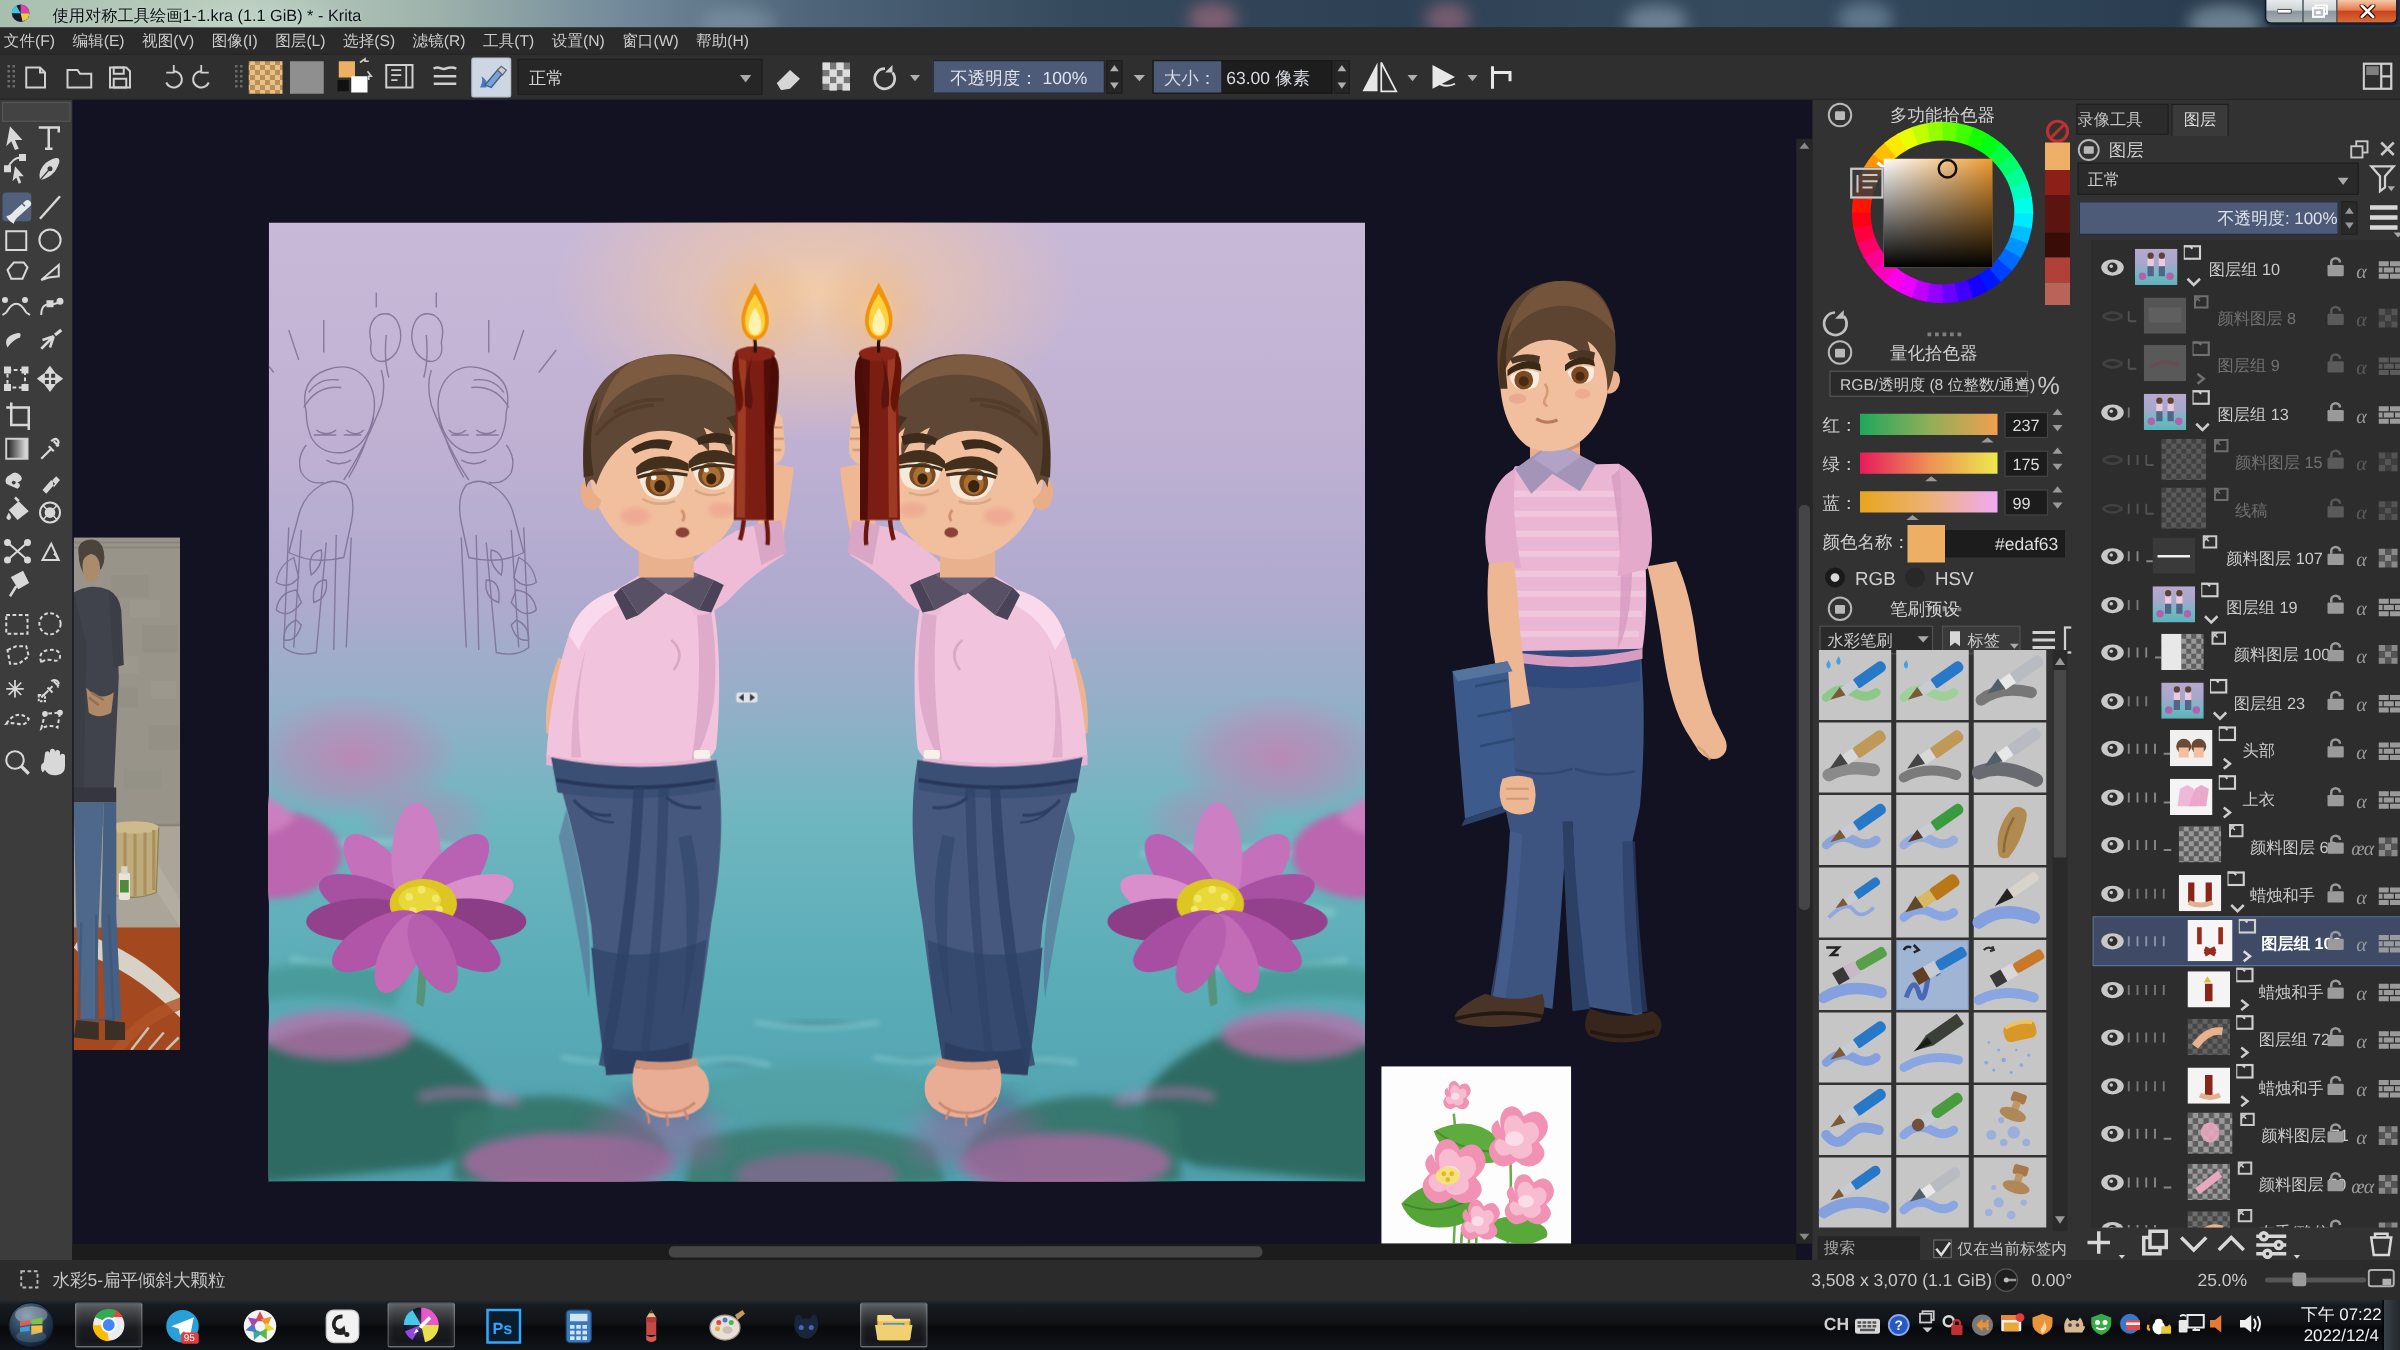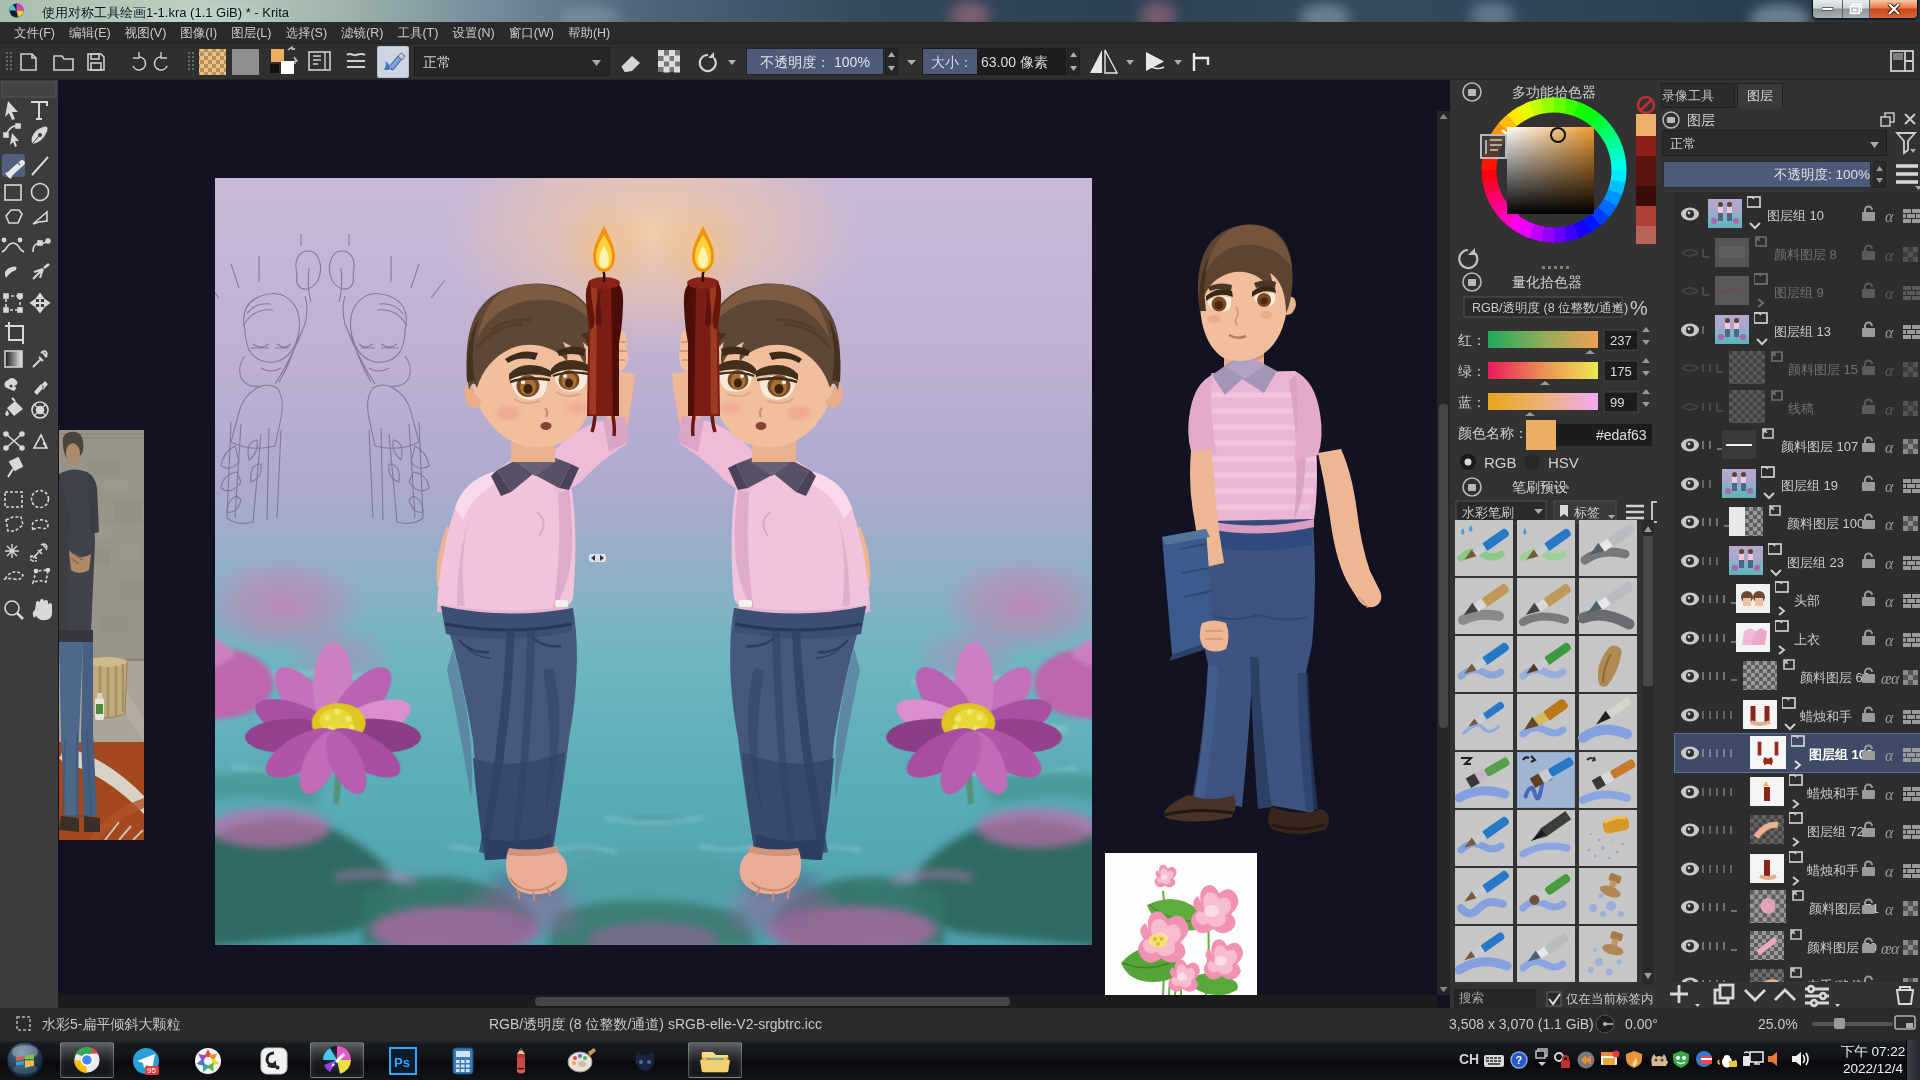--- a/index.html
+++ b/index.html
@@ -66,21 +66,21 @@
         </svg>
       </div>
   <div class="capb close" style="width:47px">
         <svg width="13" height="11">
           <path d="M2 1 L11 10 M11 1 L2 10" stroke="#3a1205" stroke-width="4" stroke-linecap="round"></path>
           <path d="M2 1 L11 10 M11 1 L2 10" stroke="#fff" stroke-width="2.2" stroke-linecap="round"></path>
         </svg>
       </div>
  </div>
 </div>
-<div id="menubar" class="abs"><span style="margin-left:14px">文件(F)</span><span>编辑(E)</span><span>视图(V)</span><span>图像(I)</span><span>图层(L)</span><span>选择(S)</span><span>滤镜(R)</span><span>工具(T)</span><span>设置(N)</span><span>窗口(W)</span><span>帮助(H)</span></div>
+<div id="menubar" class="abs"><span style="margin-left:3px">文件(F)</span><span>编辑(E)</span><span>视图(V)</span><span>图像(I)</span><span>图层(L)</span><span>选择(S)</span><span>滤镜(R)</span><span>工具(T)</span><span>设置(N)</span><span>窗口(W)</span><span>帮助(H)</span></div>
 <div id="toolbar" class="abs">
  <svg width="1920" height="36" style="position:absolute;left:0;top:0">
   <g fill="none" stroke="#cfcfcf" stroke-width="1.6">
 
    <g stroke="none" fill="#6a6a6a">
           <rect x="6" y="8" width="2" height="2"></rect>
           <rect x="10" y="8" width="2" height="2"></rect>
           <rect x="6" y="12" width="2" height="2"></rect>
           <rect x="10" y="12" width="2" height="2"></rect>
           <rect x="6" y="16" width="2" height="2"></rect>
@@ -1854,21 +1854,20 @@
     <path d="M240 8 h16 l-2 14 h-12 z M243 8 v-3 h10 v3 M240 8 h16" stroke-width="2"></path>
    </g>
   </svg>
  </div>
 </div>
 <div id="statusbar" class="abs">
  <svg width="16" height="16" style="position:absolute;left:16px;top:8px">
       <rect x="1" y="1" width="13" height="13" fill="none" stroke="#b8b8b8" stroke-width="1.5" stroke-dasharray="3 2"></rect>
     </svg>
  <span style="position:absolute;left:42px">水彩5-扁平倾斜大颗粒</span>
- <span style="position:absolute;left:489px">RGB/透明度 (8 位整数/通道)  sRGB-elle-V2-srgbtrc.icc</span>
  <span style="position:absolute;left:1449px">3,508 x 3,070 (1.1 GiB)</span>
  <svg width="22" height="22" style="position:absolute;left:1594px;top:5px">
       <circle cx="11" cy="11" r="9" fill="#1e1e1e" stroke="#555"></circle>
       <path d="M11 11 h8" stroke="#999" stroke-width="2"></path>
       <circle cx="11" cy="11" r="2" fill="#bbb"></circle>
     </svg>
  <span style="position:absolute;left:1625px">0.00°</span>
  <span style="position:absolute;left:1758px">25.0%</span>
  <div style="position:absolute;left:1812px;top:14px;width:81px;height:4px;background:#555;border-radius:2px">
       <div style="position:absolute;left:22px;top:-4px;width:11px;height:11px;background:#9a9a9a;border-radius:2px"></div>

